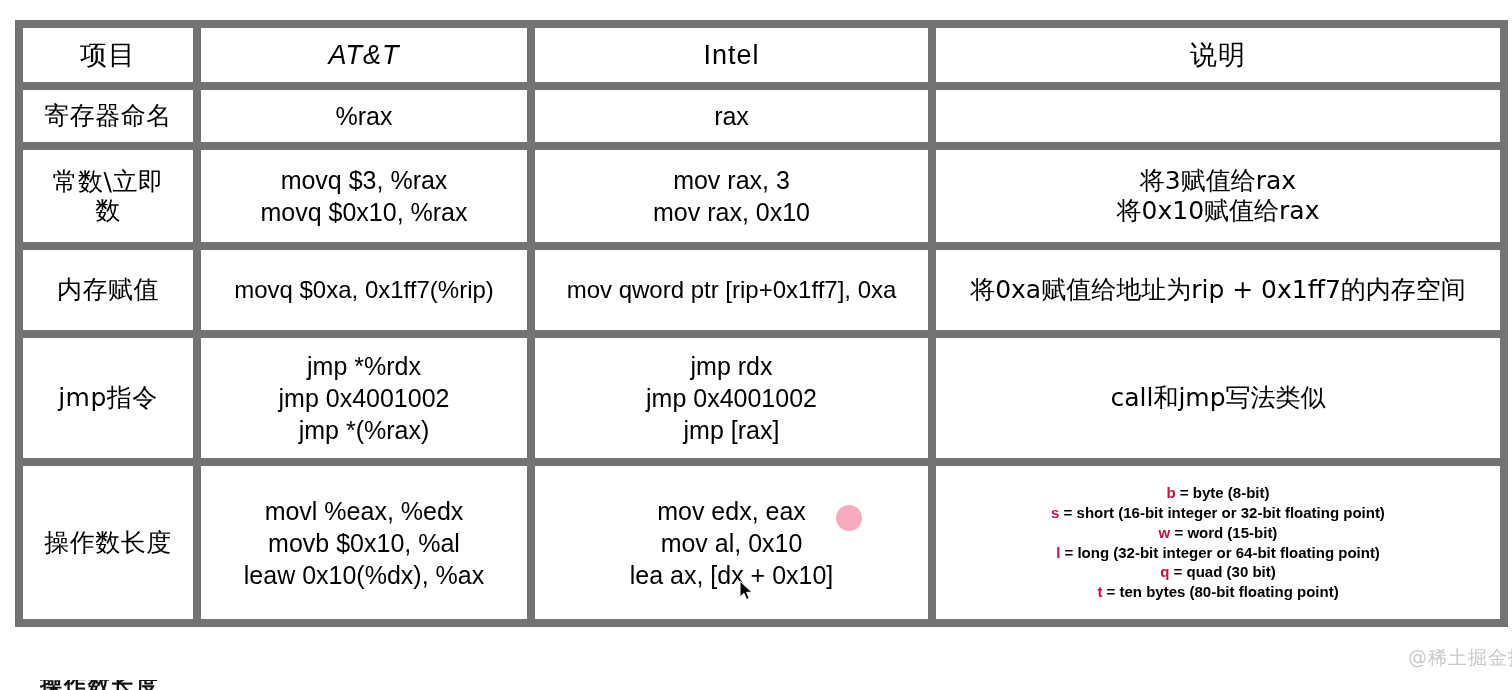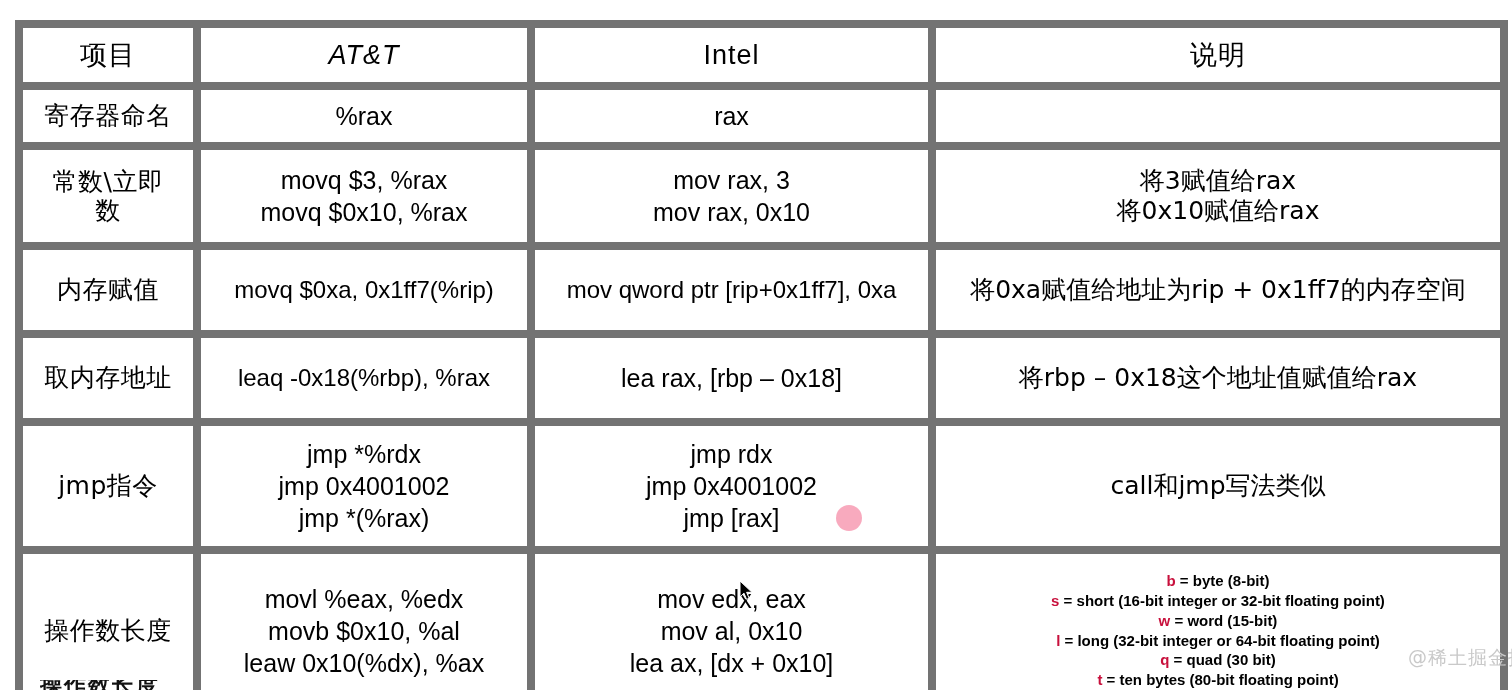--- a/index.html
+++ b/index.html
@@ -187,26 +187,20 @@
         <td class="cell-code">mov rax, 3
 mov rax, 0x10</td>
         <td class="cell-desc">将3赋值给rax
 将0x10赋值给rax</td>
       </tr>
       <tr class="r-4">
         <td class="cell-cn">内存赋值</td>
         <td class="cell-code tight">movq   $0xa, 0x1ff7(%rip)</td>
         <td class="cell-code tight">mov qword ptr [rip+0x1ff7], 0xa</td>
         <td class="cell-desc">将0xa赋值给地址为rip + 0x1ff7的内存空间</td>
-      </tr>
-      <tr class="r-5">
-        <td class="cell-cn">取内存地址</td>
-        <td class="cell-code tight">leaq   -0x18(%rbp), %rax</td>
-        <td class="cell-code">lea rax, [rbp – 0x18]</td>
-        <td class="cell-desc">将rbp – 0x18这个地址值赋值给rax</td>
       </tr>
       <tr class="r-6">
         <td class="cell-cn">jmp指令</td>
         <td class="cell-code">jmp *%rdx
 jmp 0x4001002
 jmp *(%rax)</td>
         <td class="cell-code">jmp rdx
 jmp 0x4001002
 jmp [rax]</td>
         <td class="cell-desc">call和jmp写法类似</td>

